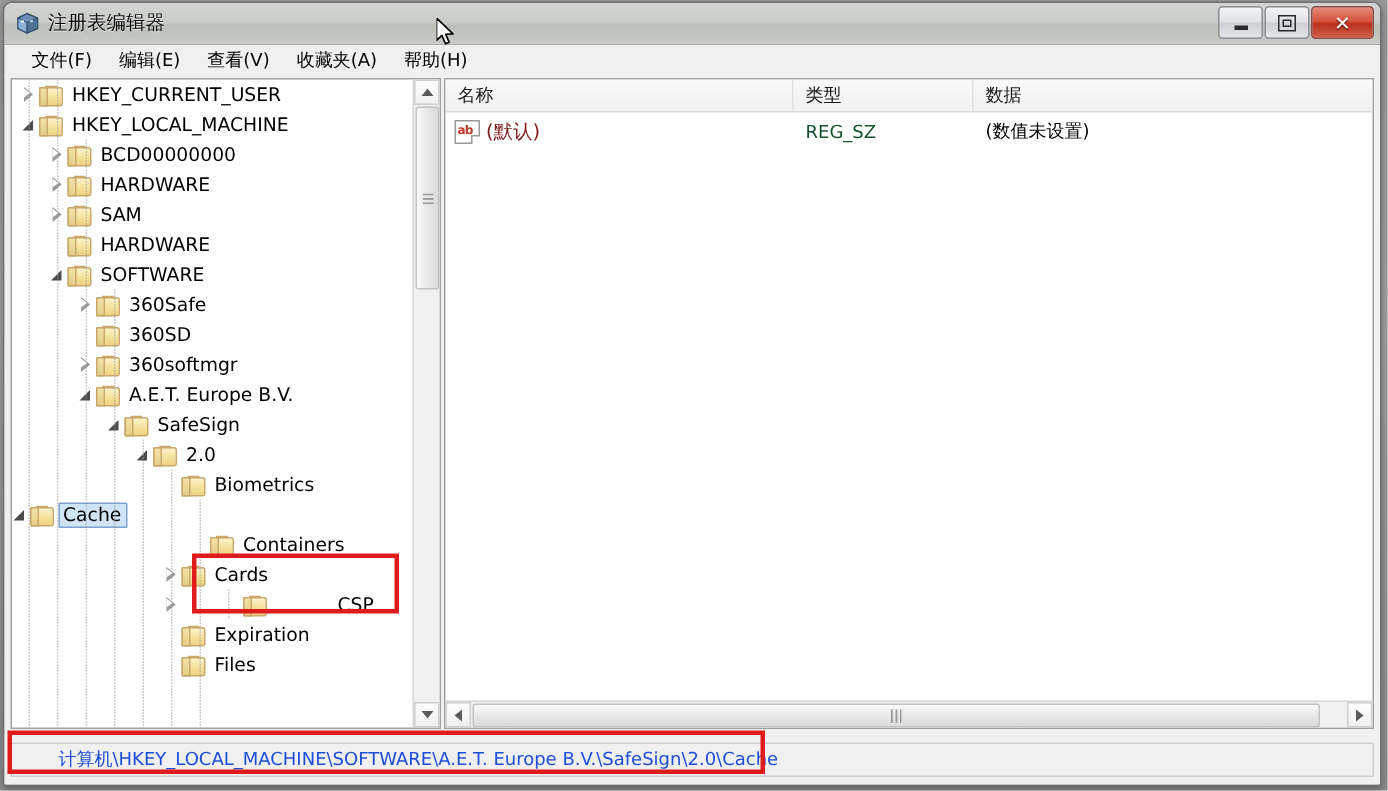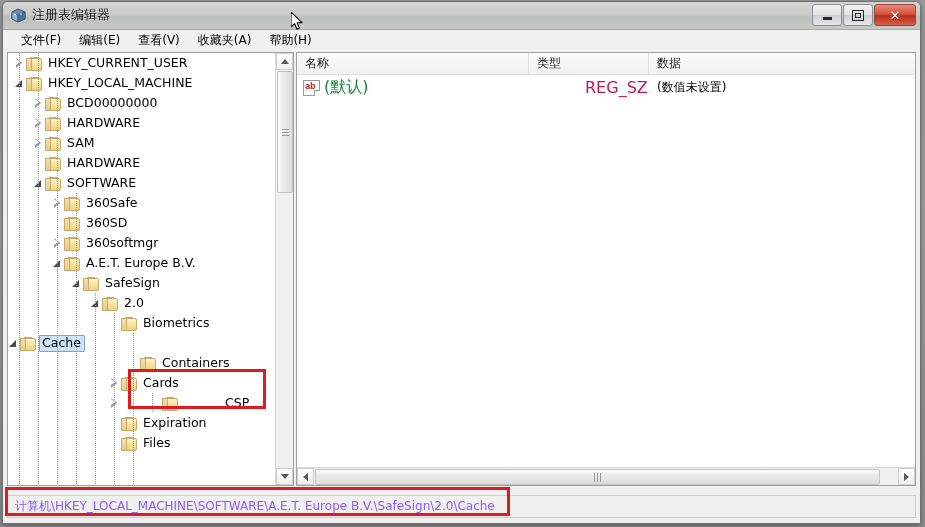--- a/index.html
+++ b/index.html
@@ -215,22 +215,22 @@
     font-size:8px;font-weight:bold;color:#c0392b;
     font-family:"DejaVu Sans","Liberation Sans",sans-serif;
     letter-spacing:-0.5px;line-height:13px;
   }
   .abicon:after{
     content:"";position:absolute;right:-1px;bottom:-1px;
     width:5px;height:5px;background:#fff;
     border-left:1px solid #9a9a9a;border-top:1px solid #9a9a9a;
     transform:rotate(0deg);
   }
-  .cellname{font-size:16px;color:#15803d;font-family:"DejaVu Sans","Liberation Sans",sans-serif;}
-  .celltype{position:absolute;font-size:16px;color:#be185d;font-family:"DejaVu Sans","Liberation Sans",sans-serif;margin-left:48px;}
+  .cellname{font-size:13px;color:#7f1d1d;font-family:"DejaVu Sans","Liberation Sans",sans-serif;}
+  .celltype{position:absolute;font-size:12px;color:#14532d;font-family:"DejaVu Sans","Liberation Sans",sans-serif;}
   .celldata{position:absolute;font-size:12px;color:#000;font-family:"DejaVu Sans","Liberation Sans",sans-serif;}
   .hscroll{
     position:absolute;left:0;right:0;bottom:0;height:17px;
     background:#f0f0f0;border-top:1px solid #d8d8d8;
   }
   .sbbtn.left{left:0;top:0;} .sbbtn.right{right:0;left:auto;top:0;}
   .hthumb{
     position:absolute;top:1px;height:14px;
     background:linear-gradient(180deg,#fbfbfb 0%,#eaeaea 40%,#dcdcdc 100%);
     border:1px solid #c2c2c2;border-radius:2px;
@@ -241,23 +241,24 @@
   .statusbar{
     position:absolute;left:0;right:0;bottom:0;height:34px;
     background:#f0f0f0;
   }
   .statusinner{
     position:absolute;left:4px;top:6px;right:4px;height:21px;
     background:#f0f0f0;border:1px solid #cfcfcf;
     display:flex;align-items:center;
   }
   .statustext{
-    font-size:12px;color:#8b5cf6;padding-left:7px;
+    font-size:12px;color:#1d4ed8;padding-left:7px;
     font-family:"DejaVu Sans","Liberation Sans",sans-serif;
     white-space:nowrap;
+    margin-left:24px;
   }
 
   
   .annot{
     position:absolute;border:3px solid #e01b1b;
     box-sizing:border-box;pointer-events:none;z-index:50;
   }
 
   
   .cursor{position:absolute;z-index:90;pointer-events:none;}

